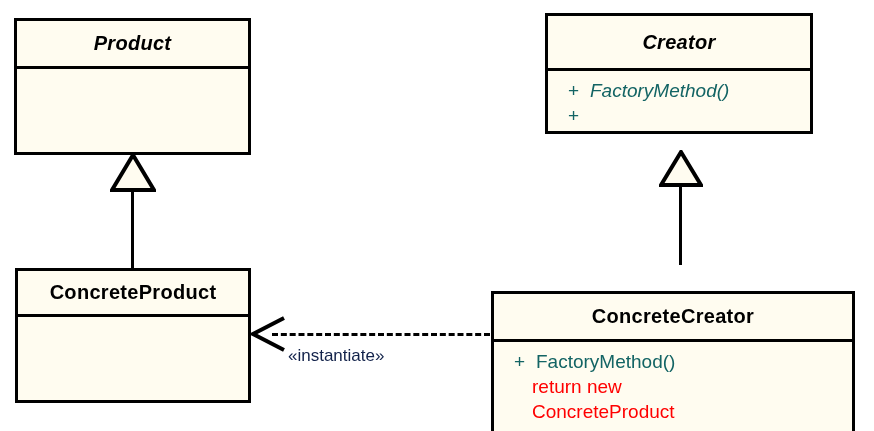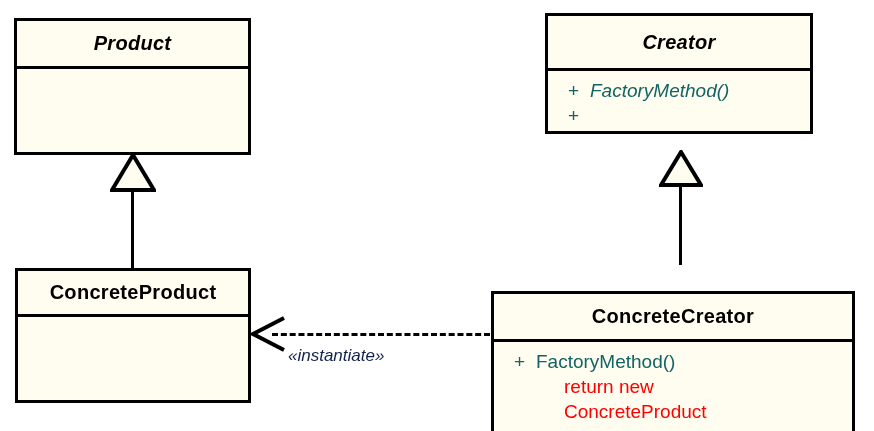--- a/index.html
+++ b/index.html
@@ -68,21 +68,21 @@
     color: #136464;
   }
   .member-name.abstract {
     font-style: italic;
   }
   .code-line {
     font-size: 19px;
     line-height: 25px;
     color: #ff0000;
     white-space: nowrap;
-    padding-left: 70px;
+    padding-left: 38px;
   }
 
   
   .conn-line {
     position: absolute;
     background: #000000;
   }
   .dashed-line {
     position: absolute;
     border-top: 3px dashed #000000;
@@ -90,21 +90,20 @@
   }
   .triangle-head {
     position: absolute;
   }
   .open-arrow {
     position: absolute;
   }
   .edge-label {
     position: absolute;
     font-size: 17px;
-    font-style: italic;
     color: #12224a;
     white-space: nowrap;
   }
 </style>
 </head>
 <body>
 
 <div id="canvas">
 
   <div class="uml-class" style="left:14px; top:18px; width:237px; height:137px;">

